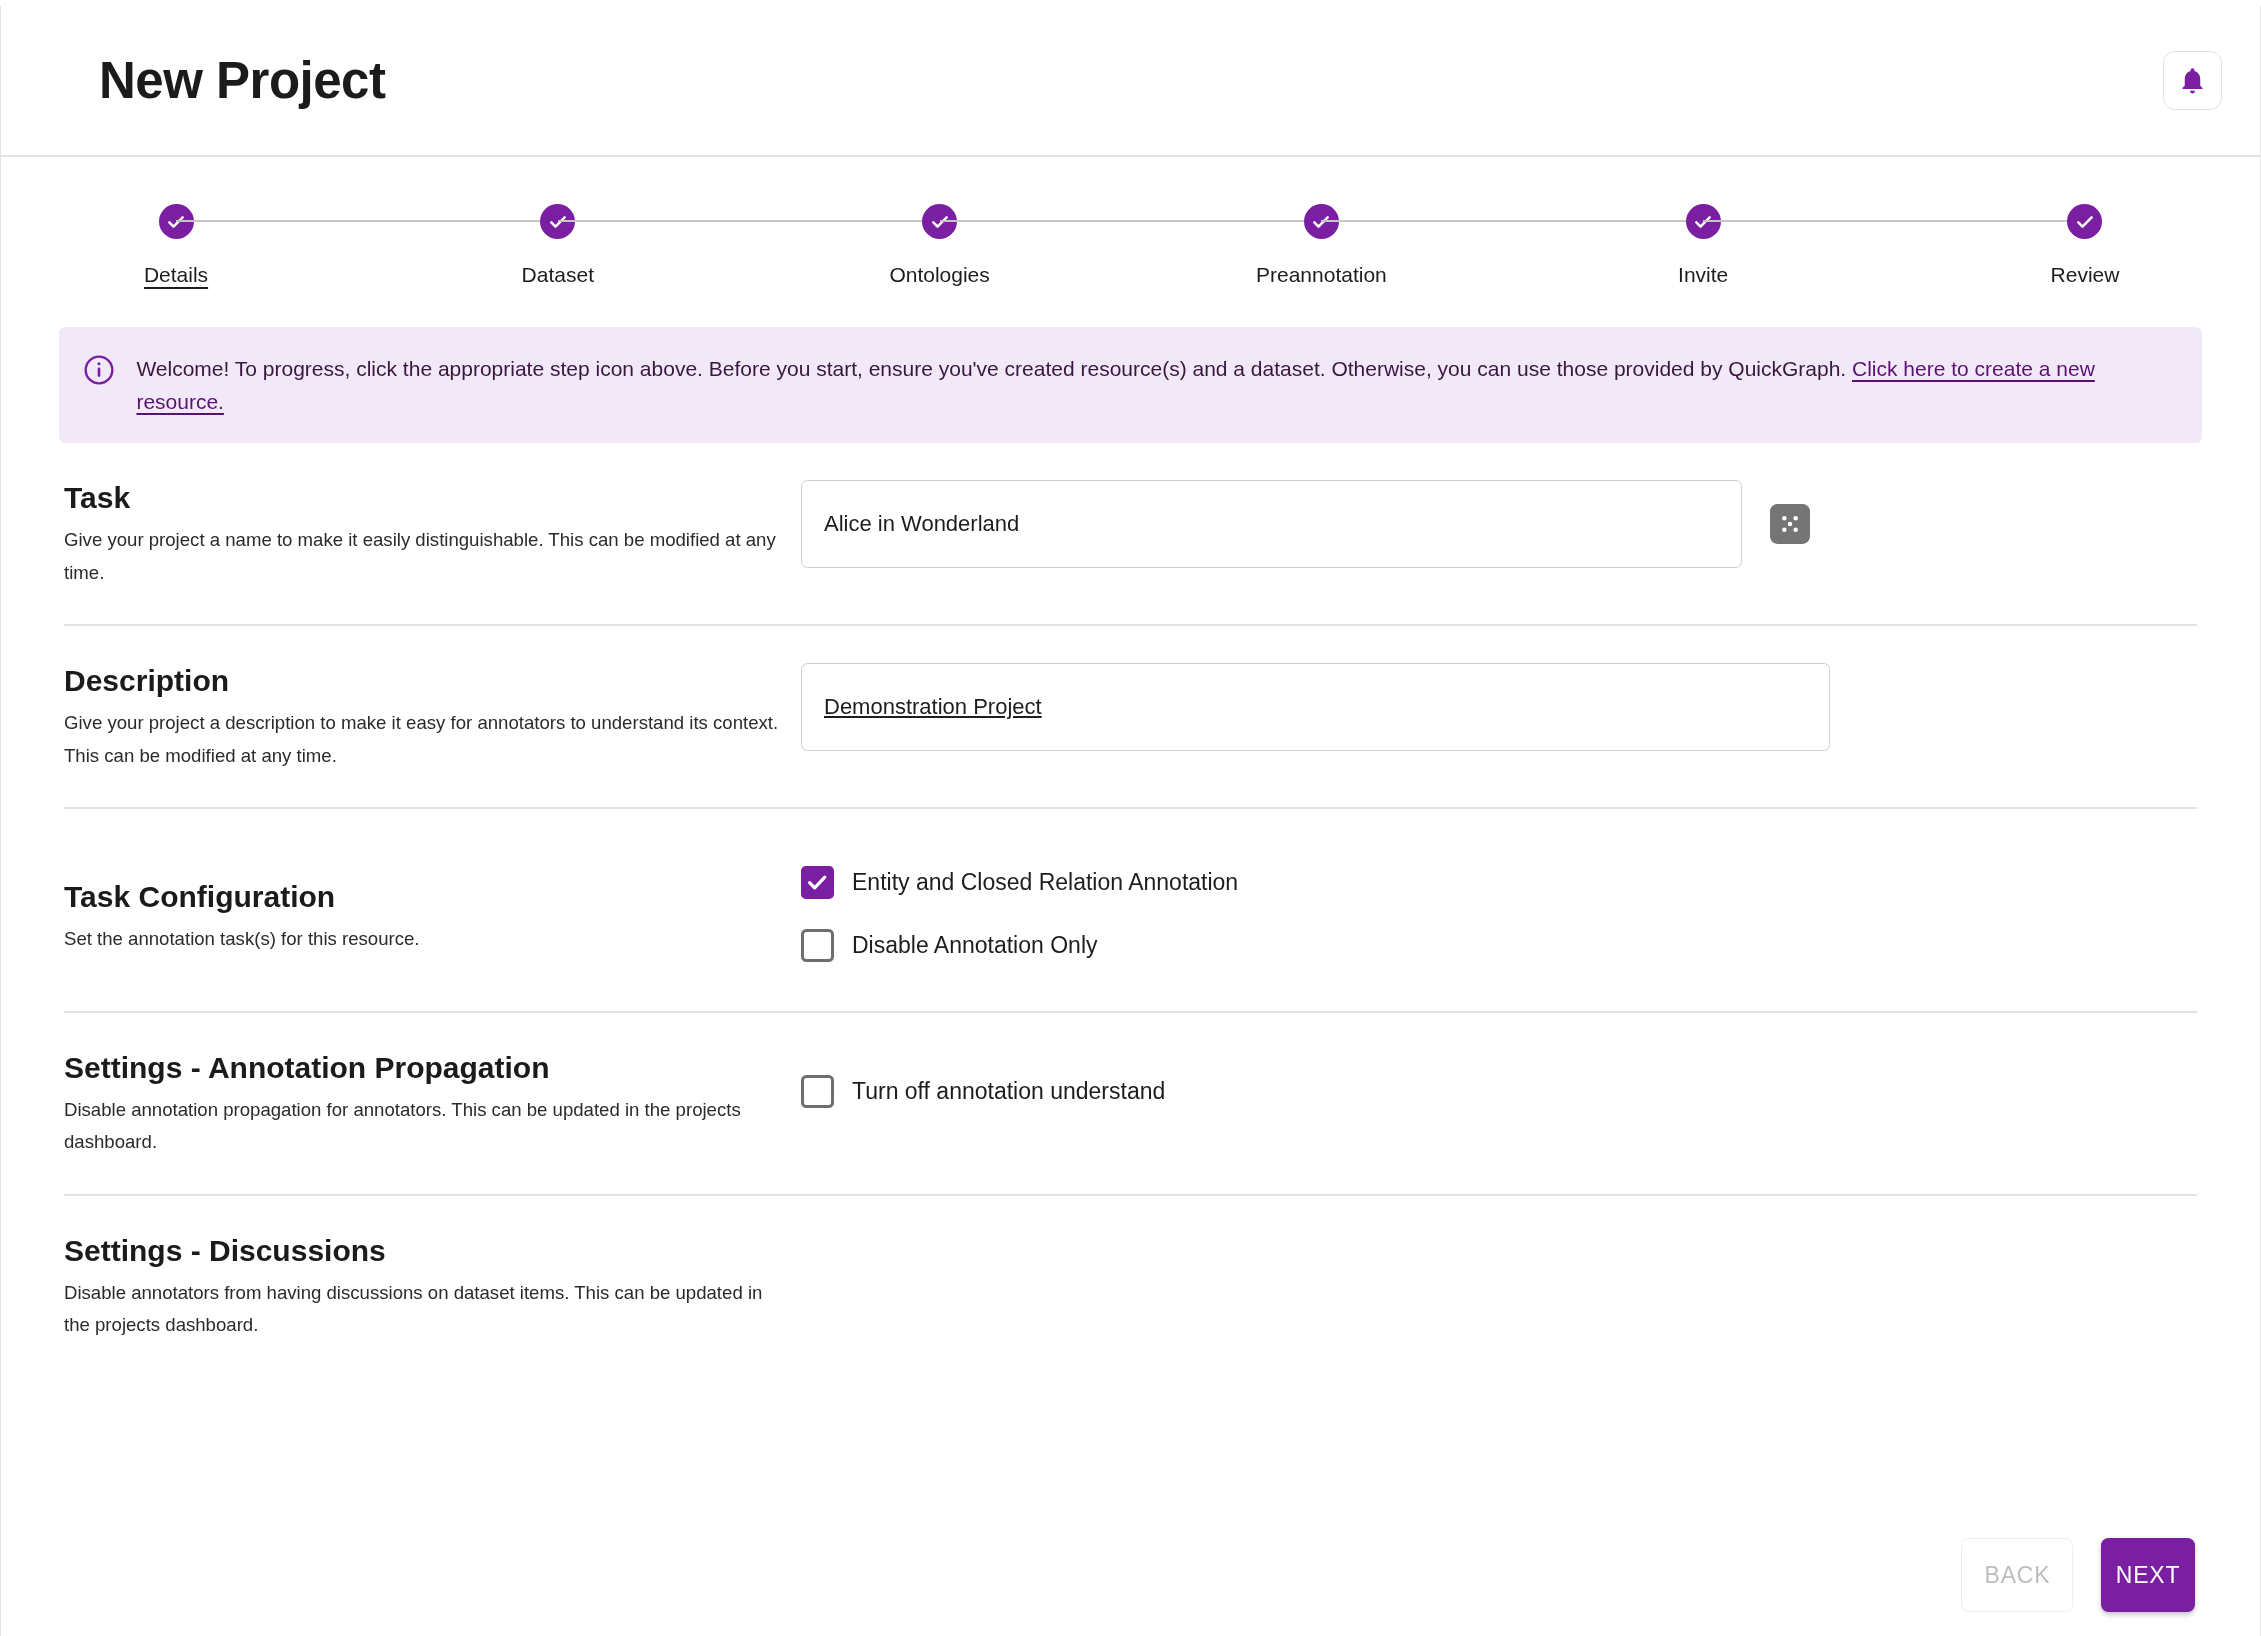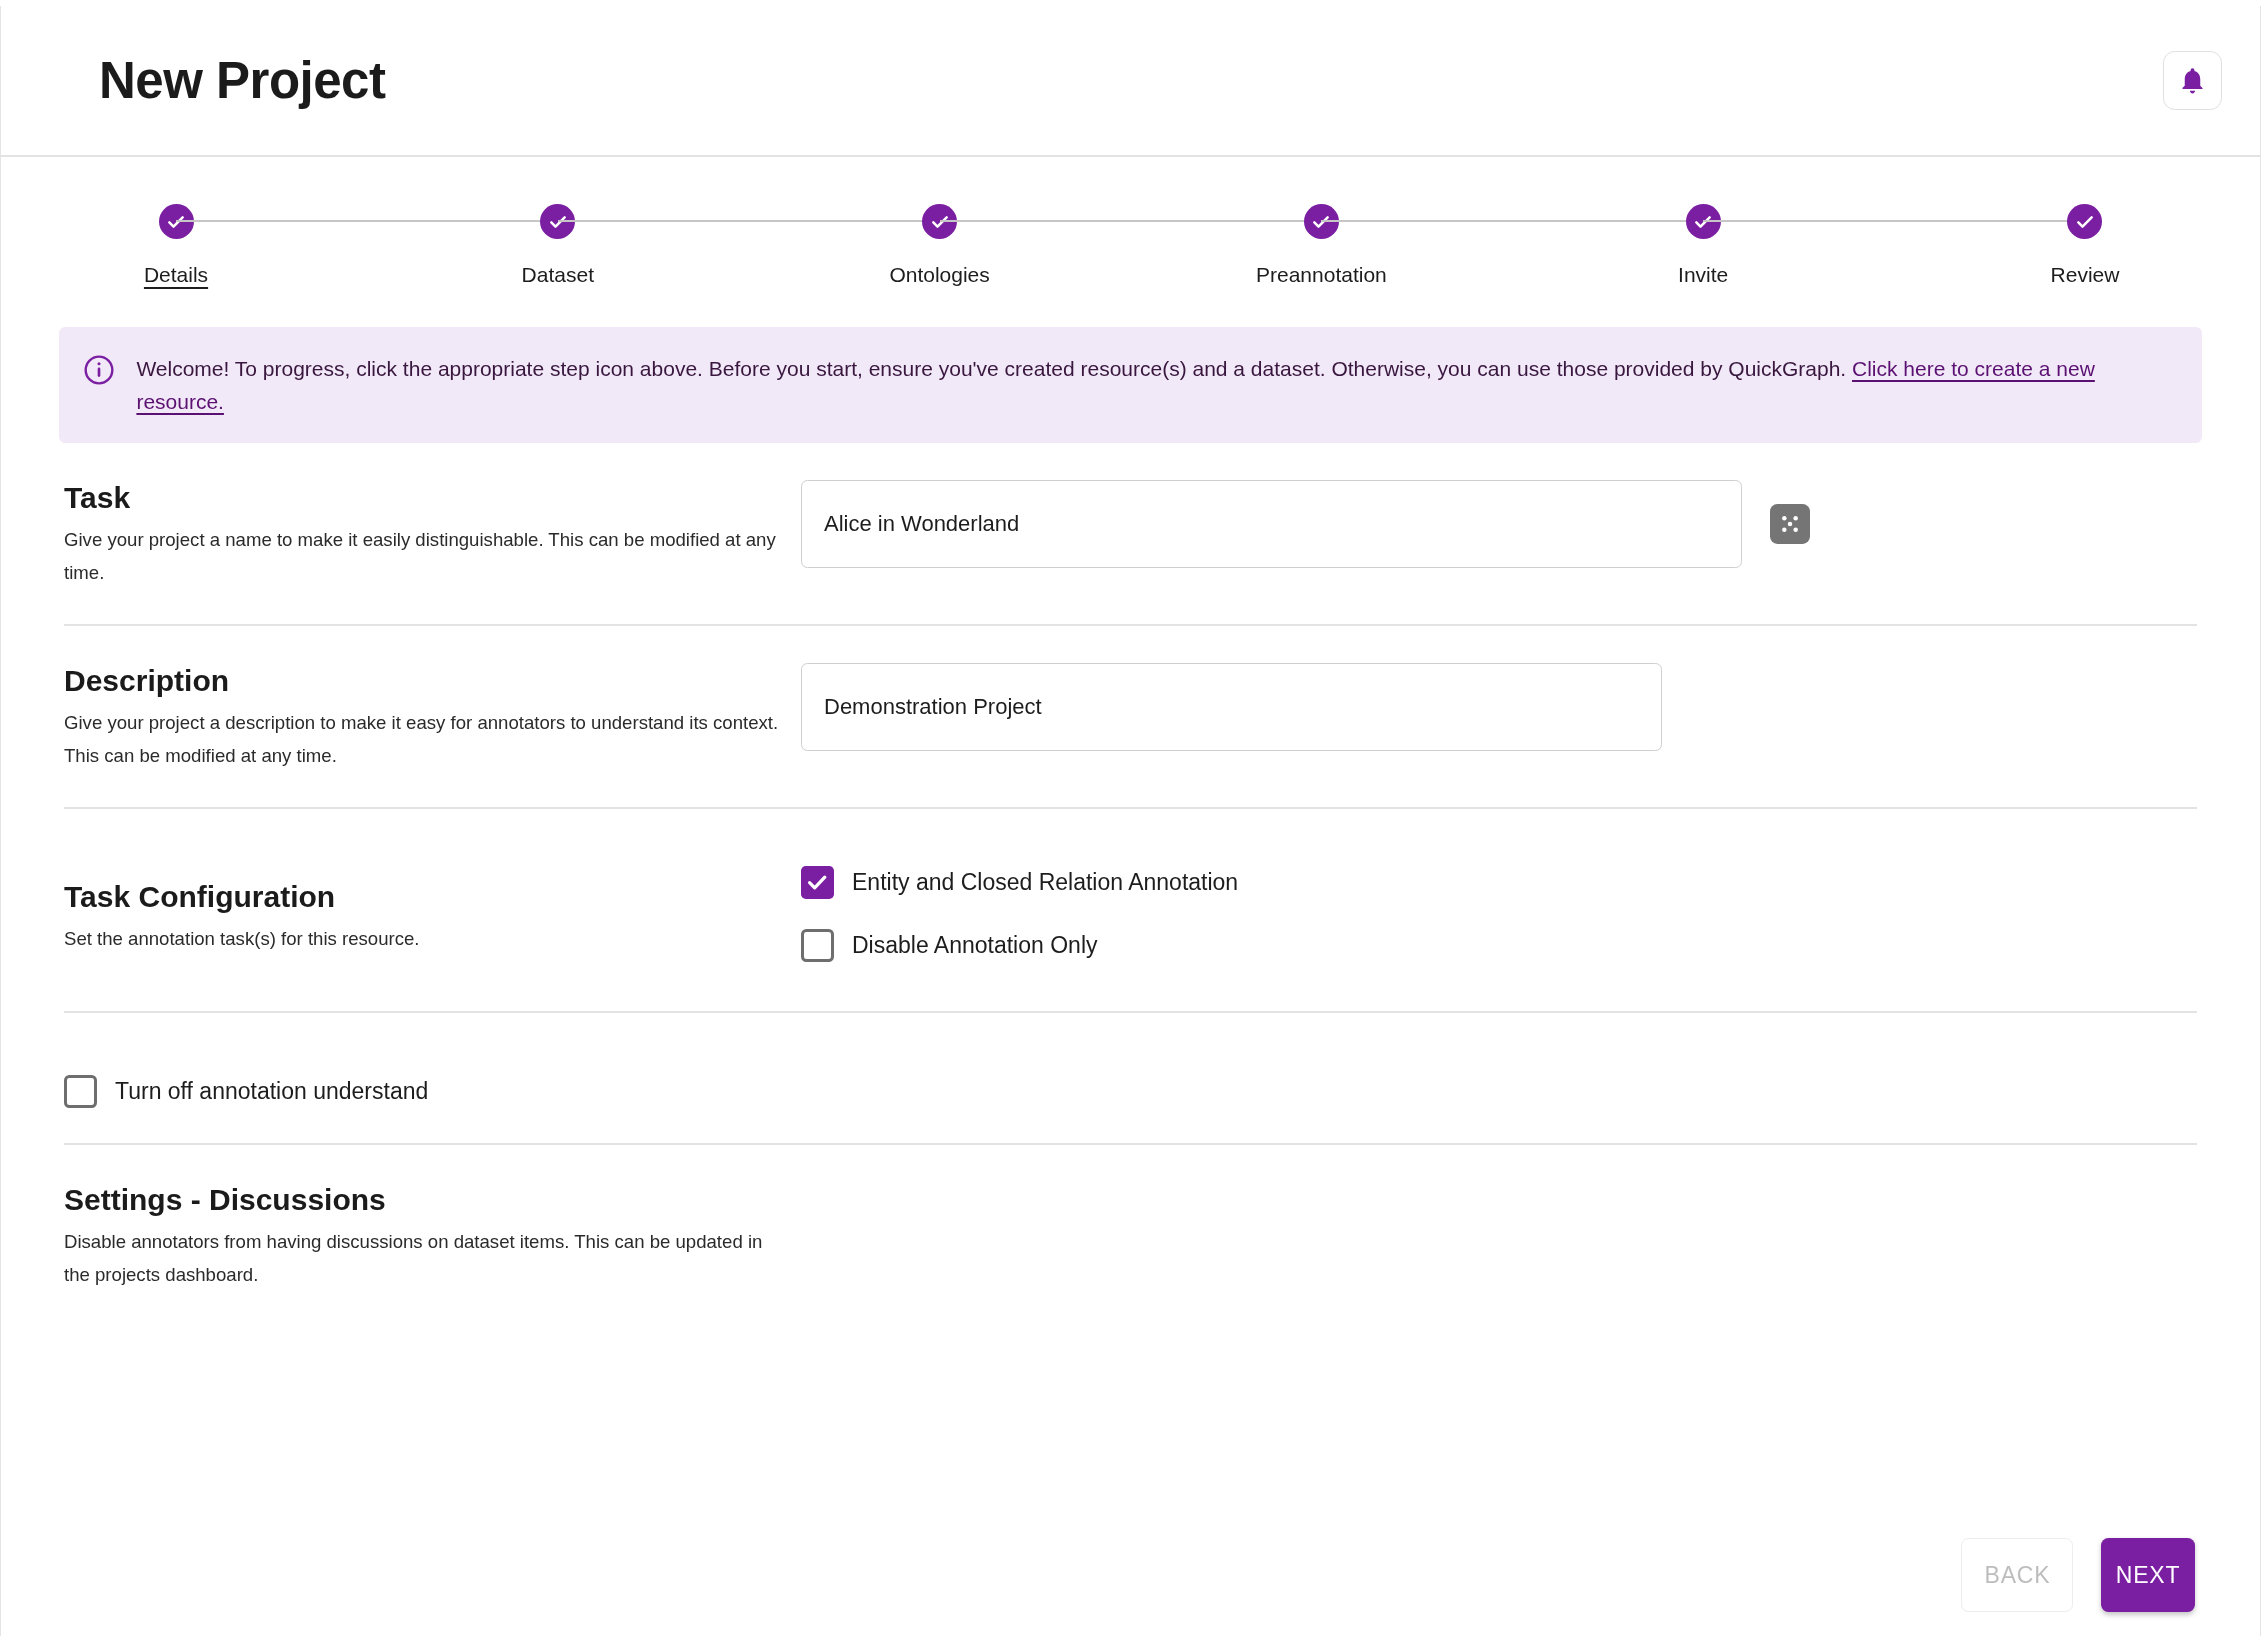--- a/index.html
+++ b/index.html
@@ -147,21 +147,21 @@
     border: 1.6px solid #cfcfcf;
     border-radius: 6.4px;
     background: #fff;
     display: flex;
     align-items: center;
     padding: 0 22px;
     font-size: 22px;
     color: #1d1d1d;
   }
   .name-input { width: 941px; }
-  .desc-input { width: 861px; }
+  .desc-input { width: 1029px; text-decoration: underline; }
   .dice-button {
     width: 40px; height: 40px;
     border-radius: 7.4px;
     background: #757575;
     display: flex; align-items: center; justify-content: center;
     flex: 0 0 auto;
   }
   .dice-button svg { width: 40px; height: 40px; display: block; }
 
   
@@ -369,20 +369,24 @@
           </div>
           <div class="check-row">
             <span class="cbox unchecked"></span>
             <span class="check-label">Disable Annotation Only</span>
           </div>
         </div>
       </div>
     </div>
 
     <div class="section settings">
+      <div class="sec-left">
+        <div class="sec-title">Settings - Annotation Propagation</div>
+        <div class="sec-desc">Disable annotation propagation for annotators. This can be updated in the projects dashboard.</div>
+      </div>
       <div class="sec-right">
         <div class="check-list">
           <div class="check-row">
             <span class="cbox unchecked"></span>
             <span class="check-label">Turn off annotation understand</span>
           </div>
         </div>
       </div>
     </div>
 

